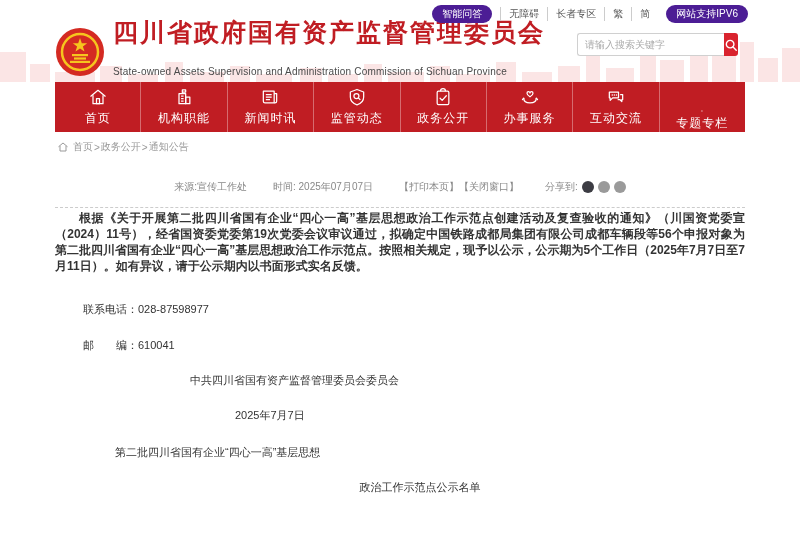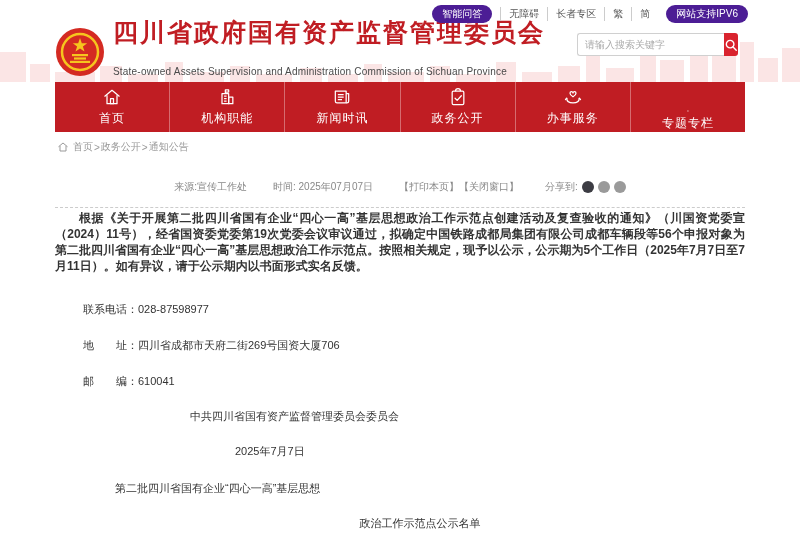--- a/index.html
+++ b/index.html
@@ -156,33 +156,49 @@
     <div class="nav-item">
       <svg class="ico" viewBox="0 0 24 24" fill="none" stroke="#fff" stroke-width="1.5" stroke-linejoin="round">
         <path d="M4 5 H17 V19 H6 a2 2 0 0 1 -2 -2 Z"></path>
           <path d="M17 8 H20 V17 a2 2 0 0 1 -2 2 H17"></path>
         <path d="M7 9 h7 M7 12 h7 M7 15 h5"></path>
       </svg>
       <span class="nav-label">新闻时讯</span>
     </div>
     <div class="nav-item">
       <svg class="ico" viewBox="0 0 24 24" fill="none" stroke="#fff" stroke-width="1.5" stroke-linejoin="round">
+        <path d="M12 3 L20 6 V12 C20 17 16.5 20 12 21.5 C7.5 20 4 17 4 12 V6 Z"></path>
+        <circle cx="11.3" cy="10.8" r="3"></circle>
+          <path d="M13.4 12.9 L16 15.5"></path>
+      </svg>
+      <span class="nav-label">监管动态</span>
+    </div>
+    <div class="nav-item">
+      <svg class="ico" viewBox="0 0 24 24" fill="none" stroke="#fff" stroke-width="1.5" stroke-linejoin="round">
         <rect x="5" y="5" width="14" height="16" rx="1.5"></rect>
           <path d="M9 5 a3 3 0 0 1 6 0"></path>
         <path d="M8.5 13.5 l2.5 2.5 L16 10.5" stroke-linecap="round"></path>
       </svg>
       <span class="nav-label">政务公开</span>
     </div>
     <div class="nav-item">
       <svg class="ico" viewBox="0 0 24 24" fill="none" stroke="#fff" stroke-width="1.5" stroke-linejoin="round">
         <path d="M12 7.2 C12 5 8.4 4.8 8.4 7.6 C8.4 9.6 12 11.8 12 11.8 C12 11.8 15.6 9.6 15.6 7.6 C15.6 4.8 12 5 12 7.2 Z"></path>
         <path d="M4.5 13.5 c0 3.5 3.2 5.5 7.5 5.5 s7.5 -2 7.5 -5.5" stroke-linecap="round"></path>
         <path d="M4.5 13.5 l-1.5 1.5 M19.5 13.5 l1.5 1.5" stroke-linecap="round"></path>
       </svg>
       <span class="nav-label">办事服务</span>
+    </div>
+    <div class="nav-item">
+      <svg class="ico" viewBox="0 0 24 24" fill="none" stroke="#fff" stroke-width="1.5" stroke-linejoin="round">
+        <path d="M4 6 H15 V13 H8 L5 16 V13 H4 Z"></path>
+          <path d="M17 9 H20 V15 H19 V17.5 L16.5 15 H14"></path>
+        <path d="M7.5 9.5 h0.01 M10 9.5 h0.01 M12.5 9.5 h0.01" stroke-linecap="round" stroke-width="1.8"></path>
+      </svg>
+      <span class="nav-label">互动交流</span>
     </div>
     <div class="nav-item">
       <svg class="ico" viewBox="0 0 24 24" fill="none" stroke="#fff" stroke-width="1.5" stroke-linejoin="round">
         <rect x="4" y="5" width="16" height="14" rx="1"></rect>
         <path d="M7.5 9 h1 M10.5 9 h6 M7.5 12 h1 M10.5 12 h6 M7.5 15 h1 M10.5 15 h6" stroke-linecap="round"></path>
       </svg>
       <span class="nav-label">专题专栏</span>
     </div>
   </div>
 
@@ -210,21 +226,20 @@
         <span>分享到:</span>
         <span class="share-dot d1"></span>
         <span class="share-dot d2"></span>
         <span class="share-dot d3"></span>
       </span>
     </div>
 
     <div class="body-p">根据《关于开展第二批四川省国有企业“四心一高”基层思想政治工作示范点创建活动及复查验收的通知》（川国资党委宣（2024）11号），经省国资委党委第19次党委会议审议通过，拟确定中国铁路成都局集团有限公司成都车辆段等56个申报对象为第二批四川省国有企业“四心一高”基层思想政治工作示范点。按照相关规定，现予以公示，公示期为5个工作日（2025年7月7日至7月11日）。如有异议，请于公示期内以书面形式实名反馈。</div>
 
     <div class="line l-phone">联系电话：028-87598977</div>
-    <div class="line l-addr">地　　址：四川省成都市天府二街269号国资大厦706</div>
     <div class="line l-post">邮　　编：610041</div>
 
     <div class="line l-sign">中共四川省国有资产监督管理委员会委员会</div>
     <div class="line l-date">2025年7月7日</div>
 
     <div class="line l-app1">第二批四川省国有企业“四心一高”基层思想</div>
     <div class="line l-app2">政治工作示范点公示名单</div>
 
   </div>
 

